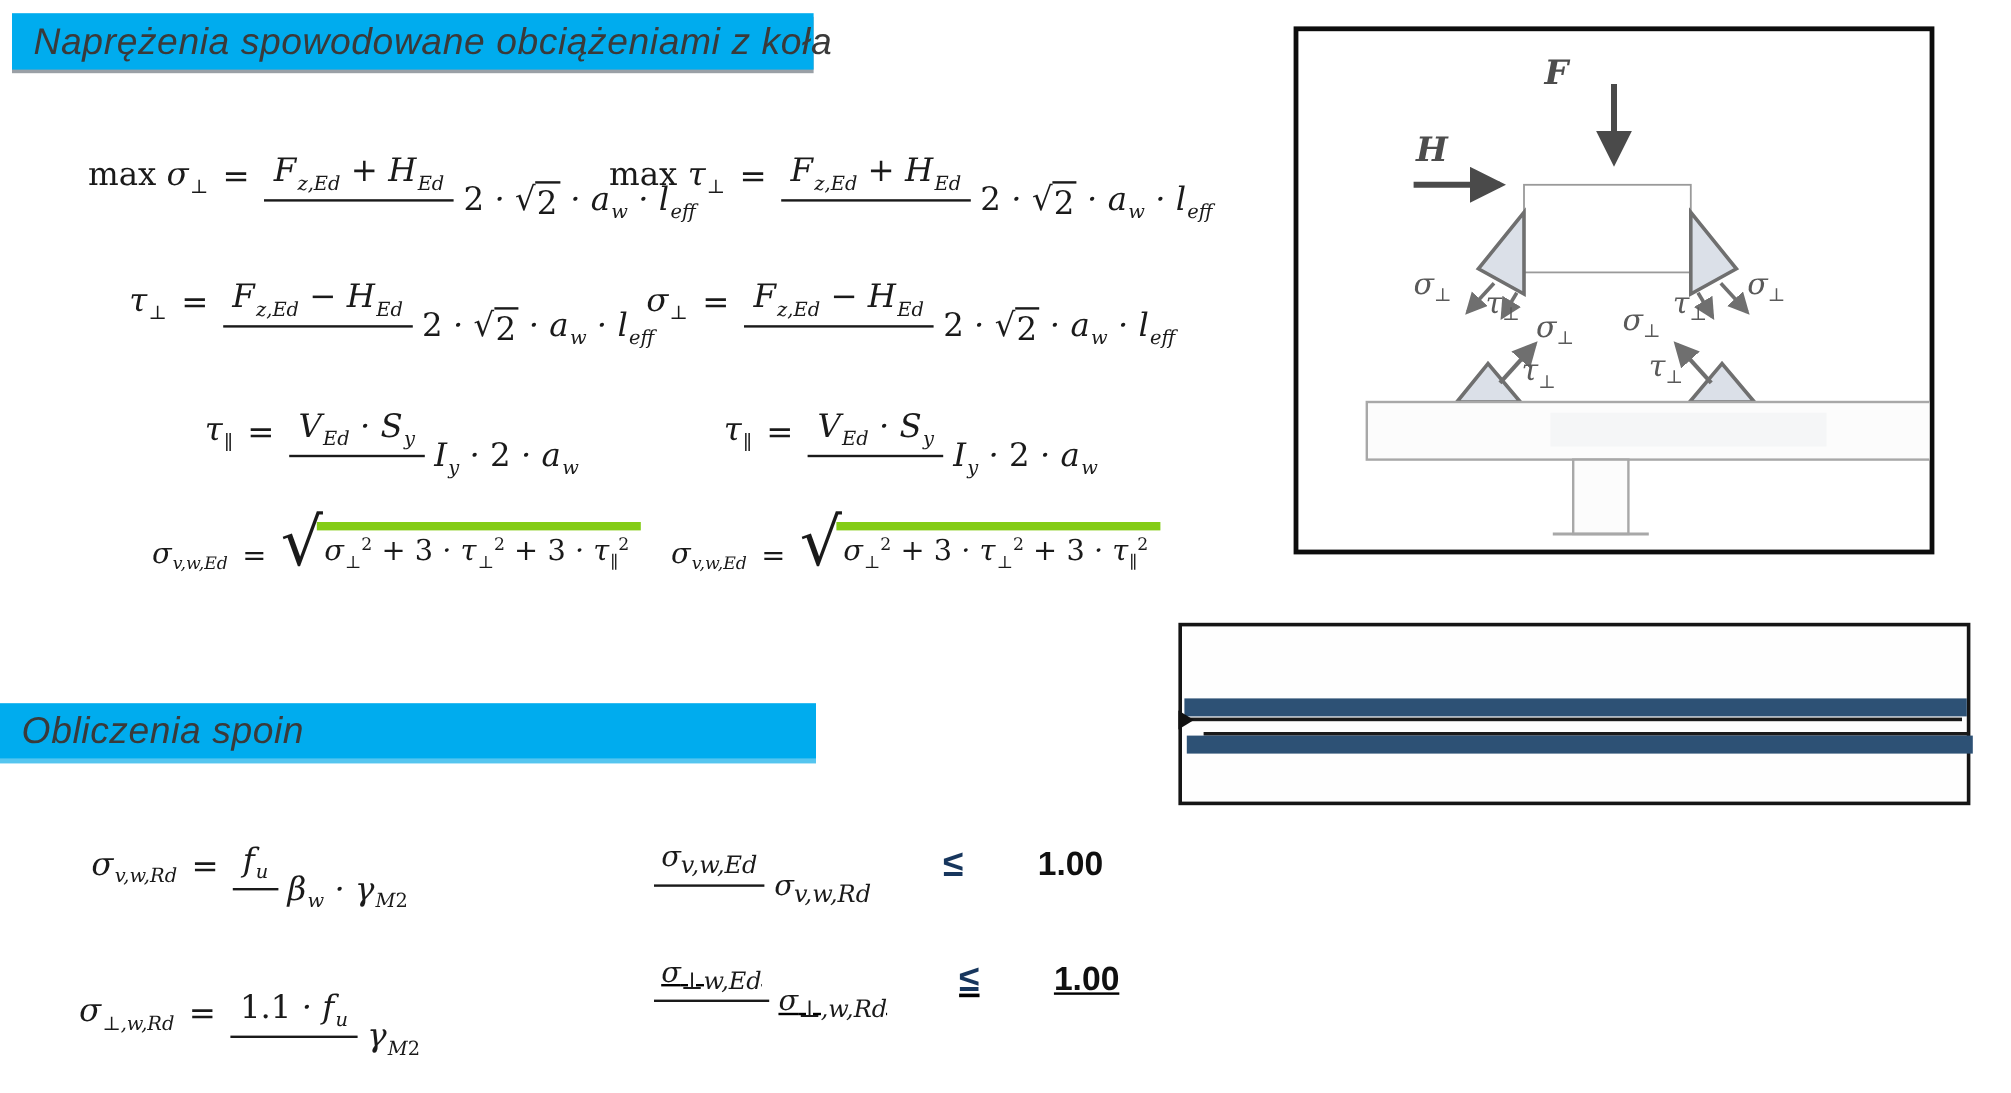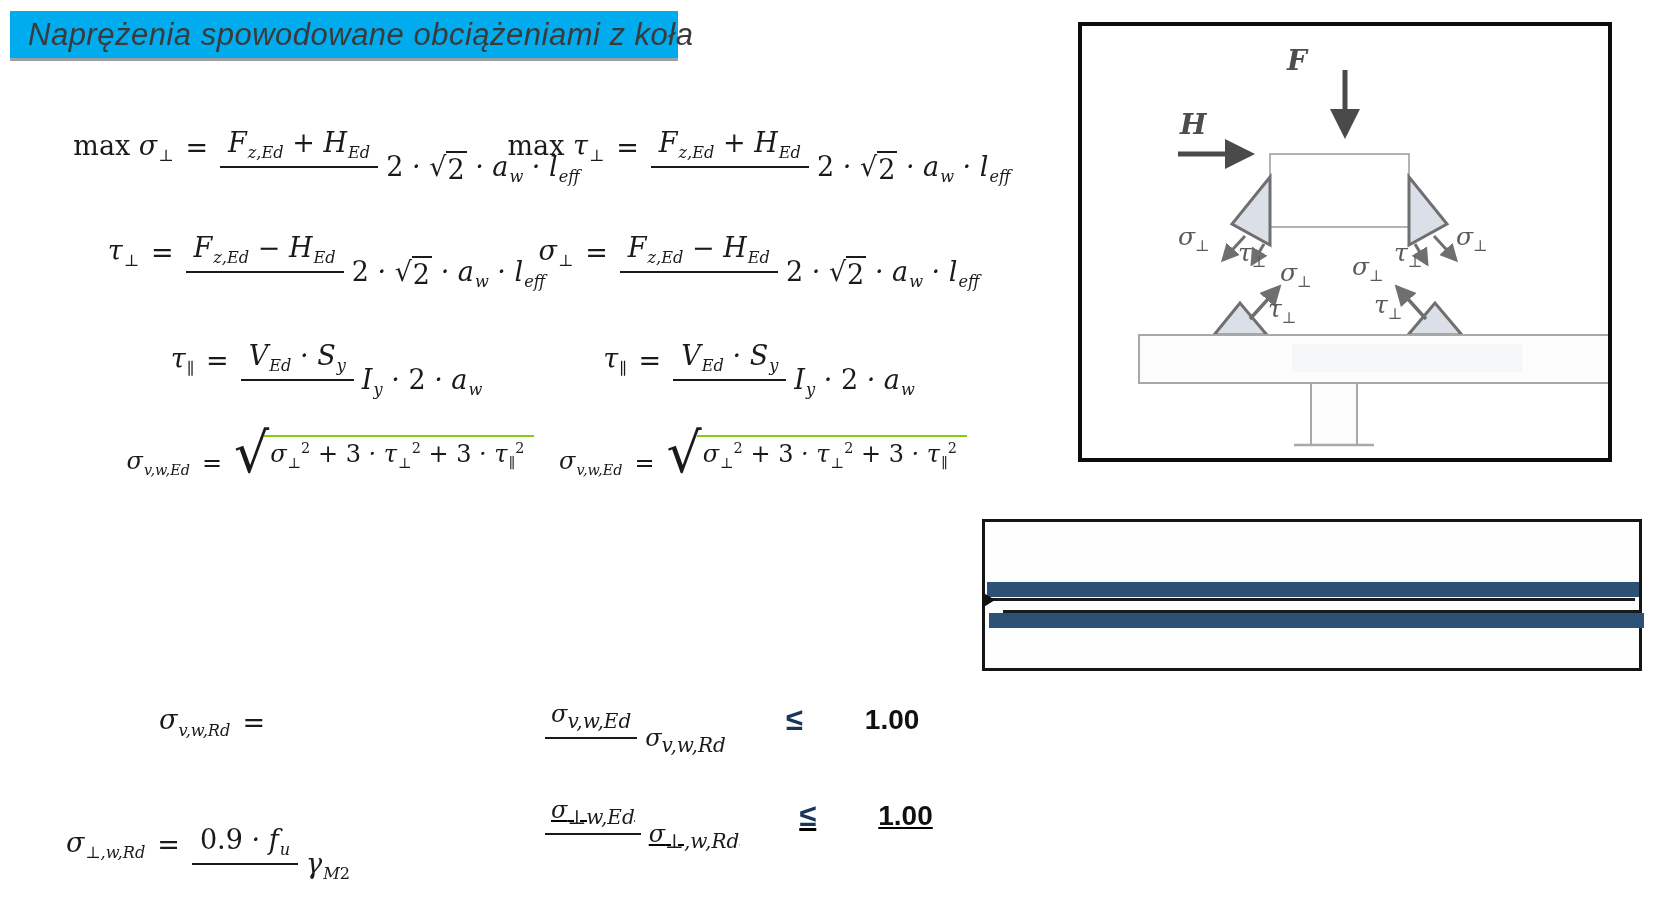--- a/index.html
+++ b/index.html
@@ -22,21 +22,21 @@
   .eq sup{font-size:0.6em;}
   .up{font-style:normal;}
   .frac{display:inline-flex;flex-direction:row;align-items:center;}
   .fr-num{padding:0 8px 4px;border-bottom:2.5px solid #1a1a1a;}
   .fr-den{padding:4px 8px 0;margin-top:38px;}
   .sq{display:inline-flex;}
   .sqr{border-top:2px solid #1a1a1a;padding:1px 2px 0 1px;}
   .sqrt{display:inline-flex;align-items:flex-start;}
   .rsign{font-style:normal;font-size:2.3em;line-height:1;transform:translateY(-9px);
          margin-right:-5px;font-weight:400;}
-  .rad{border-top:2px solid #84cc16;padding:3px 10px 0 6px;}
+  .rad{border-top:7px solid #84cc16;padding:3px 10px 0 6px;}
   .col-left{left:148px;width:365px;}
   .col-right{left:563px;width:400px;}
   .row-1{top:100px;height:95px;}
   .row-2{top:205px;height:95px;}
   .row-3{top:313px;height:95px;}
   .row-4{top:420px;height:85px;font-size:24px;}
 
   
   .weld-f{left:62px;width:300px;}
   .wf-1{top:672px;height:100px;}
@@ -146,30 +146,37 @@
   </div>
   <div class="eq col-right row-4">
     <span>σ<sub>v,w,Ed</sub></span>
     <span class="eqs">=</span>
     <span class="sqrt">
       <span class="rsign">√</span>
       <span class="rad">σ<sub>⊥</sub><sup><span class="up">2</span></sup> + <span class="up">3</span> · τ<sub>⊥</sub><sup><span class="up">2</span></sup> + <span class="up">3</span> · τ<sub>∥</sub><sup><span class="up">2</span></sup></span>
     </span>
   </div>
 
+  <div class="band band-2">
+    <span class="band-title">Obliczenia spoin</span>
+  </div>
 
   <div class="eq weld-f wf-1">
     <span>σ<sub>v,w,Rd</sub></span>
     <span class="eqs">=</span>
+    <span class="frac">
+      <span class="fr-num">f<sub>u</sub></span>
+      <span class="fr-den">β<sub>w</sub> · γ<sub>M<span class="up">2</span></sub></span>
+    </span>
   </div>
   <div class="eq weld-f wf-2">
     <span>σ<sub>⊥,w,Rd</sub></span>
     <span class="eqs">=</span>
     <span class="frac">
-      <span class="fr-num"><span class="up">0.9</span> · f<sub>u</sub></span>
+      <span class="fr-num"><span class="up">1.1</span> · f<sub>u</sub></span>
       <span class="fr-den">γ<sub>M<span class="up">2</span></sub></span>
     </span>
   </div>
 
   <div class="check check-1">
     <span class="frac">
       <span class="fr-num">σ<sub>v,w,Ed</sub></span>
       <span class="fr-den">σ<sub>v,w,Rd</sub></span>
     </span>
     <span class="op">≤</span>

